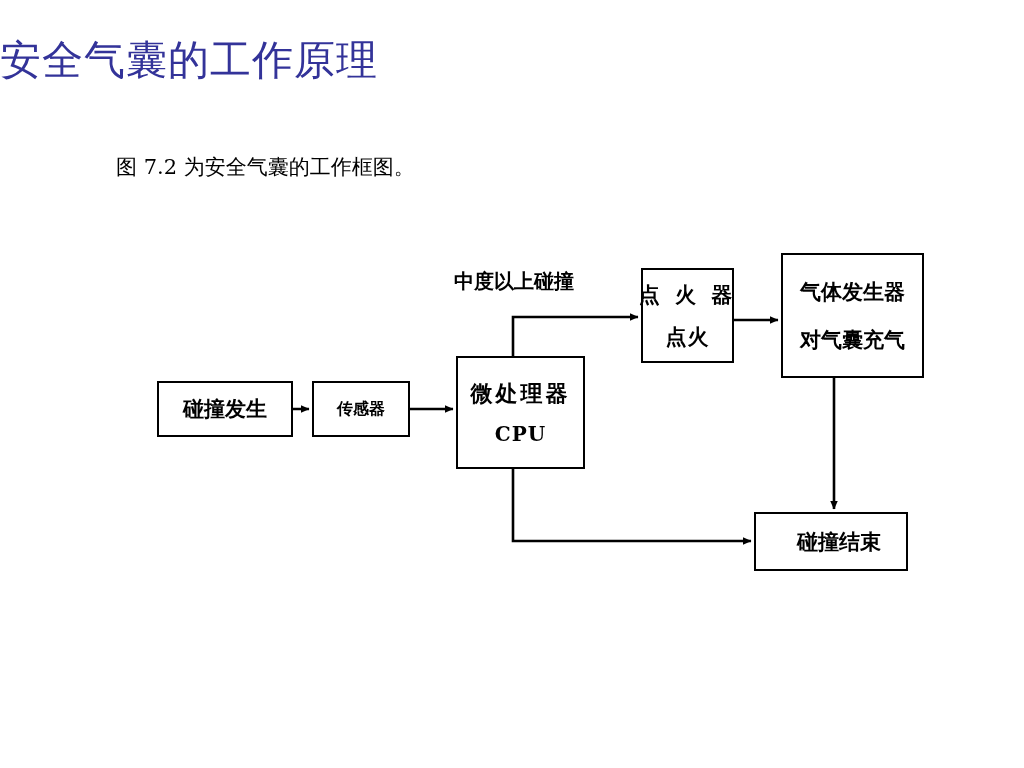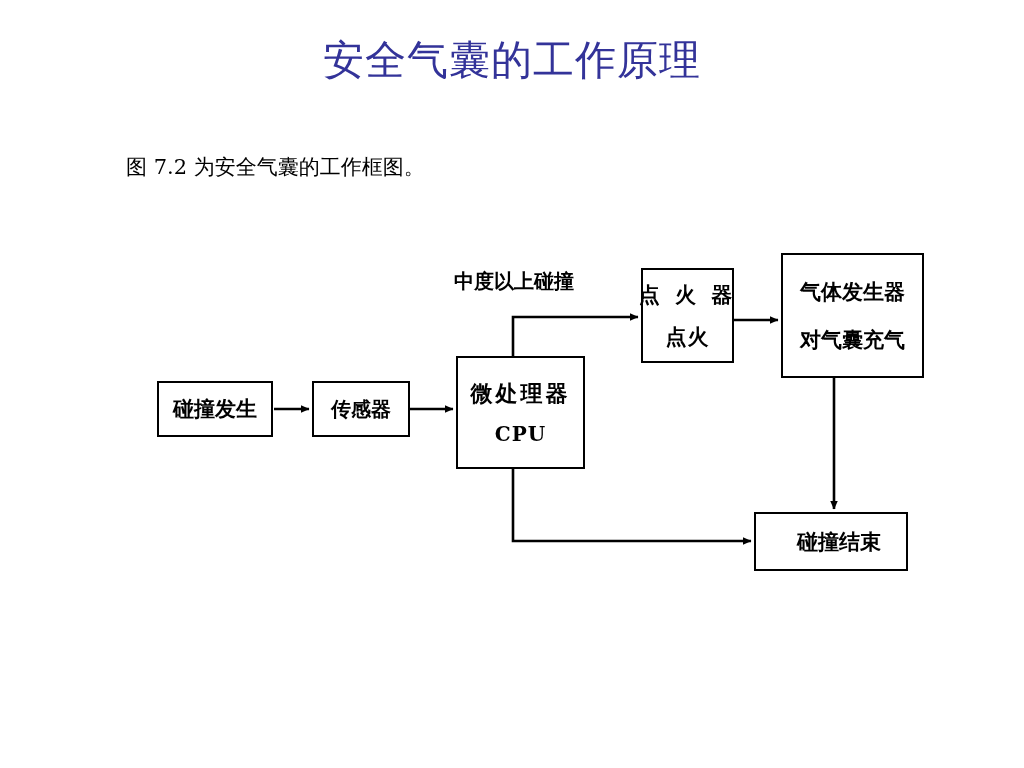--- a/index.html
+++ b/index.html
@@ -16,33 +16,33 @@
     font-family: "DejaVu Sans", "Liberation Sans", sans-serif;
     -webkit-font-smoothing: none;
   }
 
   
   #slide-title {
     position: absolute;
     left: 0;
     top: 34px;
     width: 1024px;
-    text-align: center;
+    text-align: left;
     font-family: "DejaVu Serif", "Liberation Serif", serif;
     font-size: 41px;
     line-height: 52px;
     letter-spacing: 1px;
     color: #333399;
     white-space: nowrap;
   }
 
   
   #slide-caption {
     position: absolute;
-    left: 126px;
+    left: 116px;
     top: 152px;
     font-family: "DejaVu Serif", "Liberation Serif", serif;
     font-size: 21px;
     line-height: 30px;
     color: #000000;
     white-space: nowrap;
   }
 
   
   #diagram {
@@ -74,22 +74,22 @@
     font-weight: bold;
     color: #000000;
     text-align: center;
   }
   .node .line1,
   .node .line2 {
     display: block;
     white-space: nowrap;
   }
 
-  #node-crash      { left: 141px; top: 381px; width: 116px; height: 56px; font-size: 21px; }
-  #node-sensor     { left: 296px; top: 381px; width: 98px;  height: 56px; font-size: 20px; }
+  #node-crash      { left: 141px; top: 381px; width: 136px; height: 56px; font-size: 21px; }
+  #node-sensor     { left: 296px; top: 381px; width: 98px;  height: 56px; font-size: 16px; }
   #node-cpu        { left: 440px; top: 356px; width: 129px; height: 113px; }
   #node-cpu .line1 { font-size: 22px; letter-spacing: 3px; margin-bottom: 13px; }
   #node-cpu .line2 {
     font-family: "DejaVu Serif", "Liberation Serif", serif;
     font-size: 20px;
     font-weight: bold;
     letter-spacing: 1px;
   }
   #node-igniter        { left: 625px; top: 268px; width: 93px;  height: 95px; }
   #node-igniter .line1 { font-size: 21px; letter-spacing: 4px; margin-bottom: 14px; }

